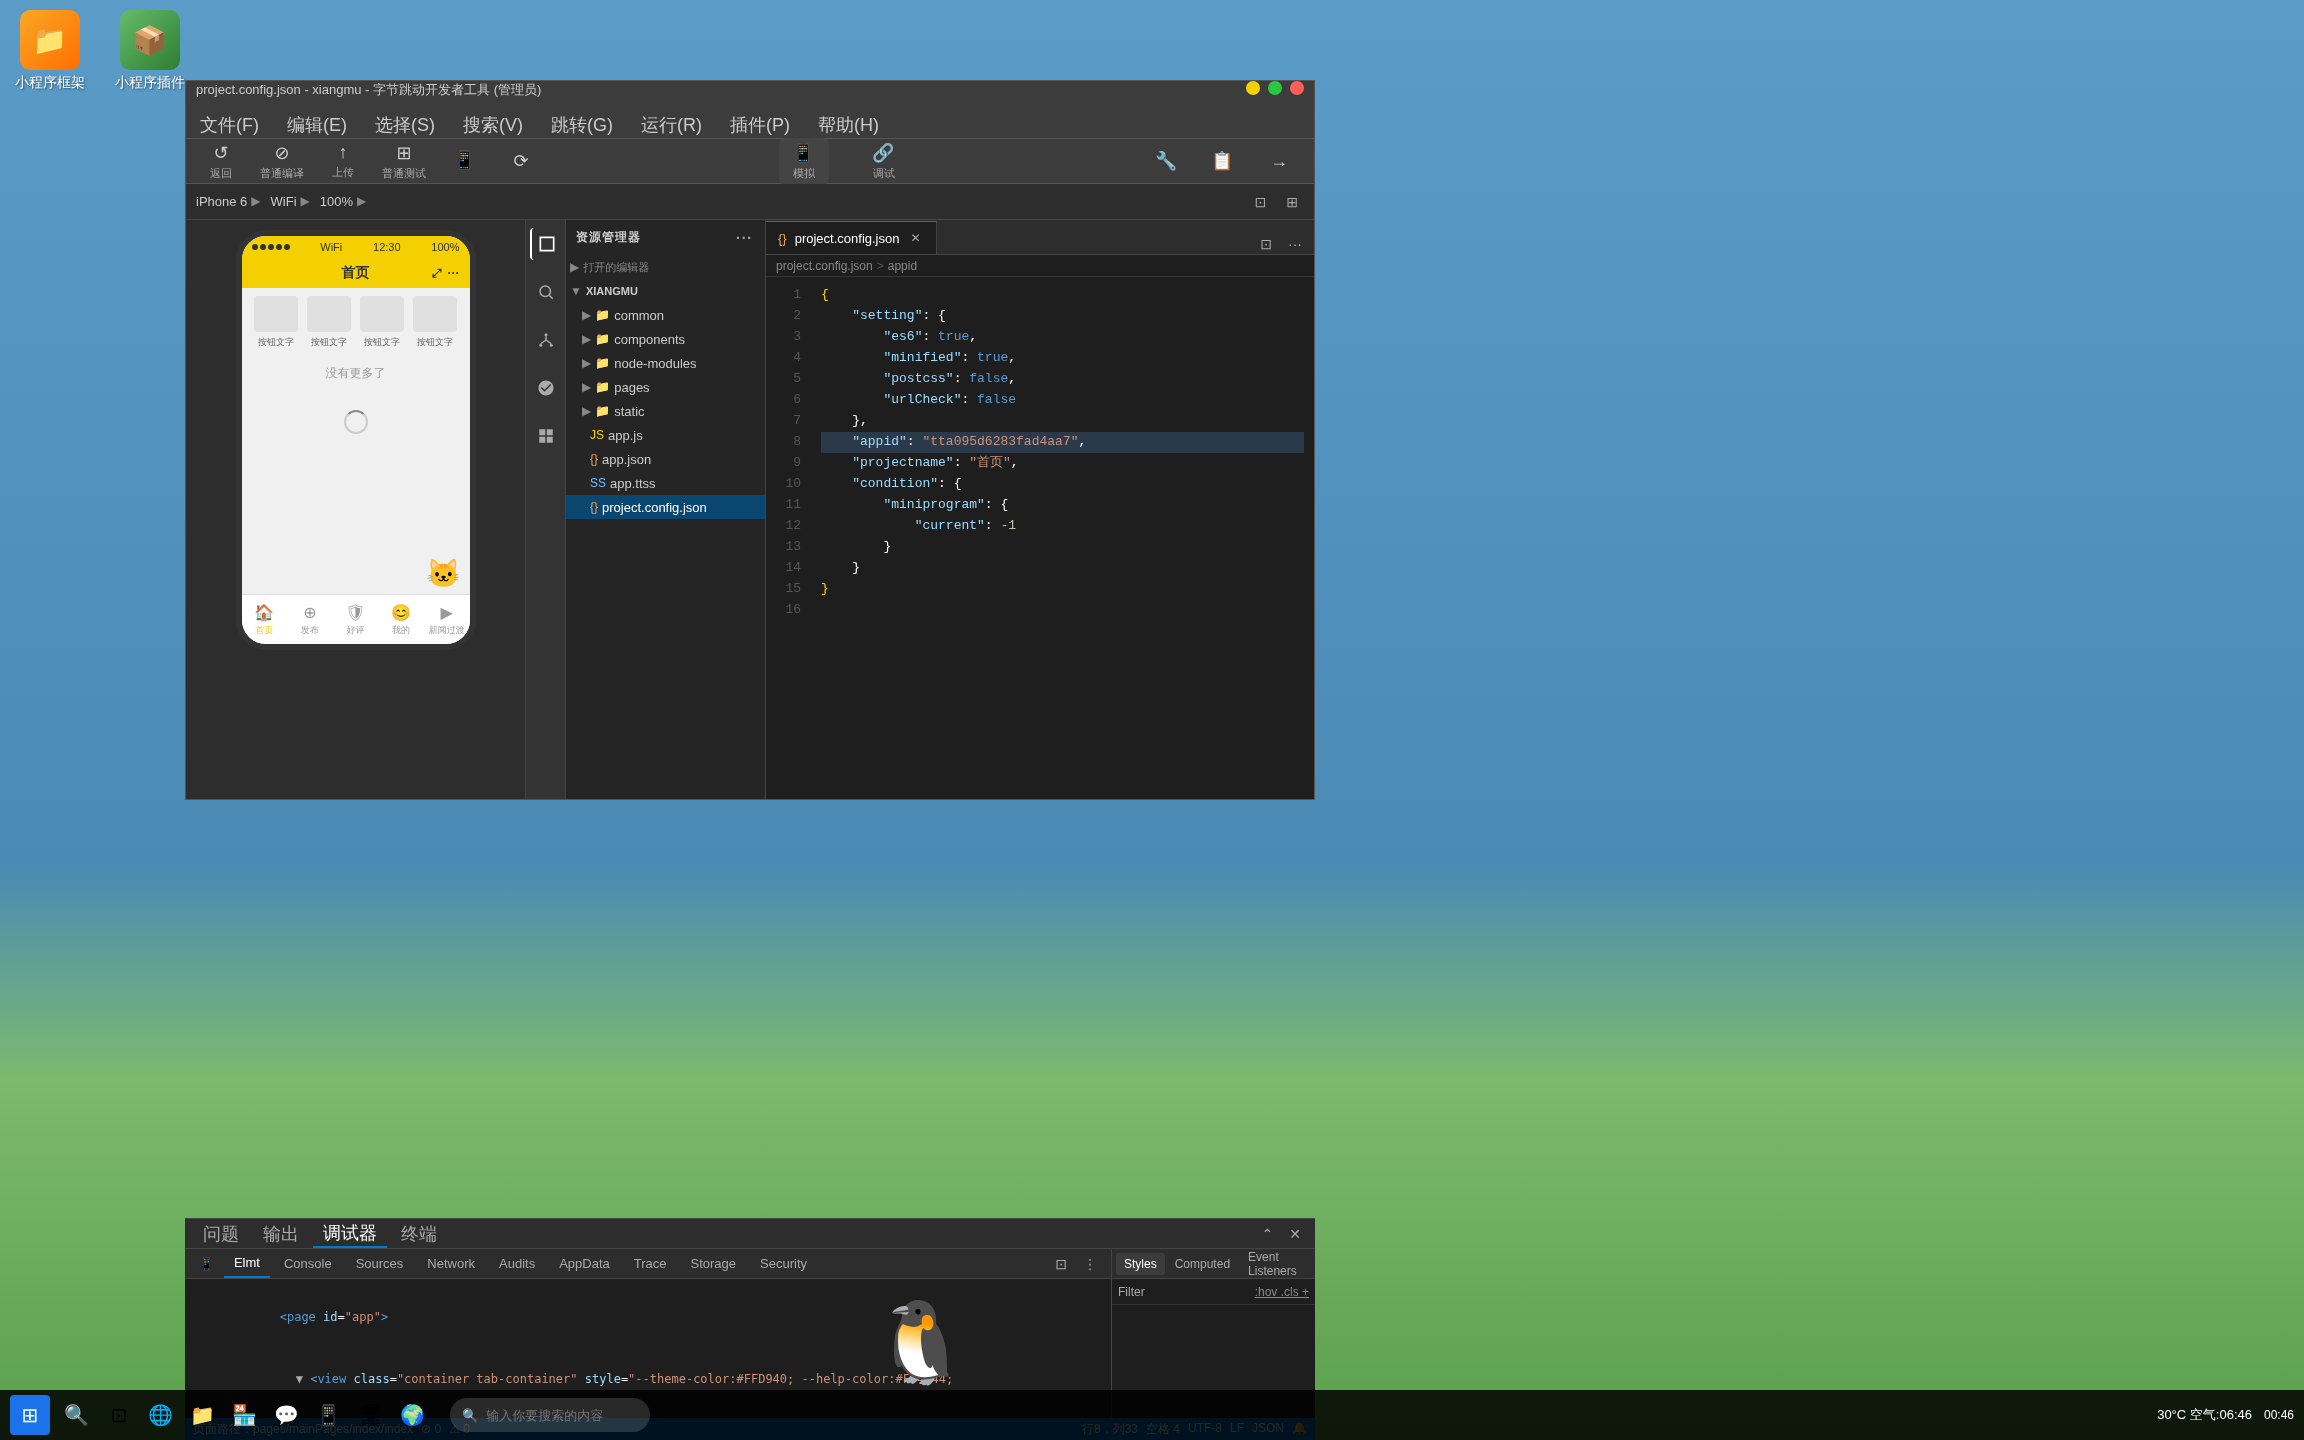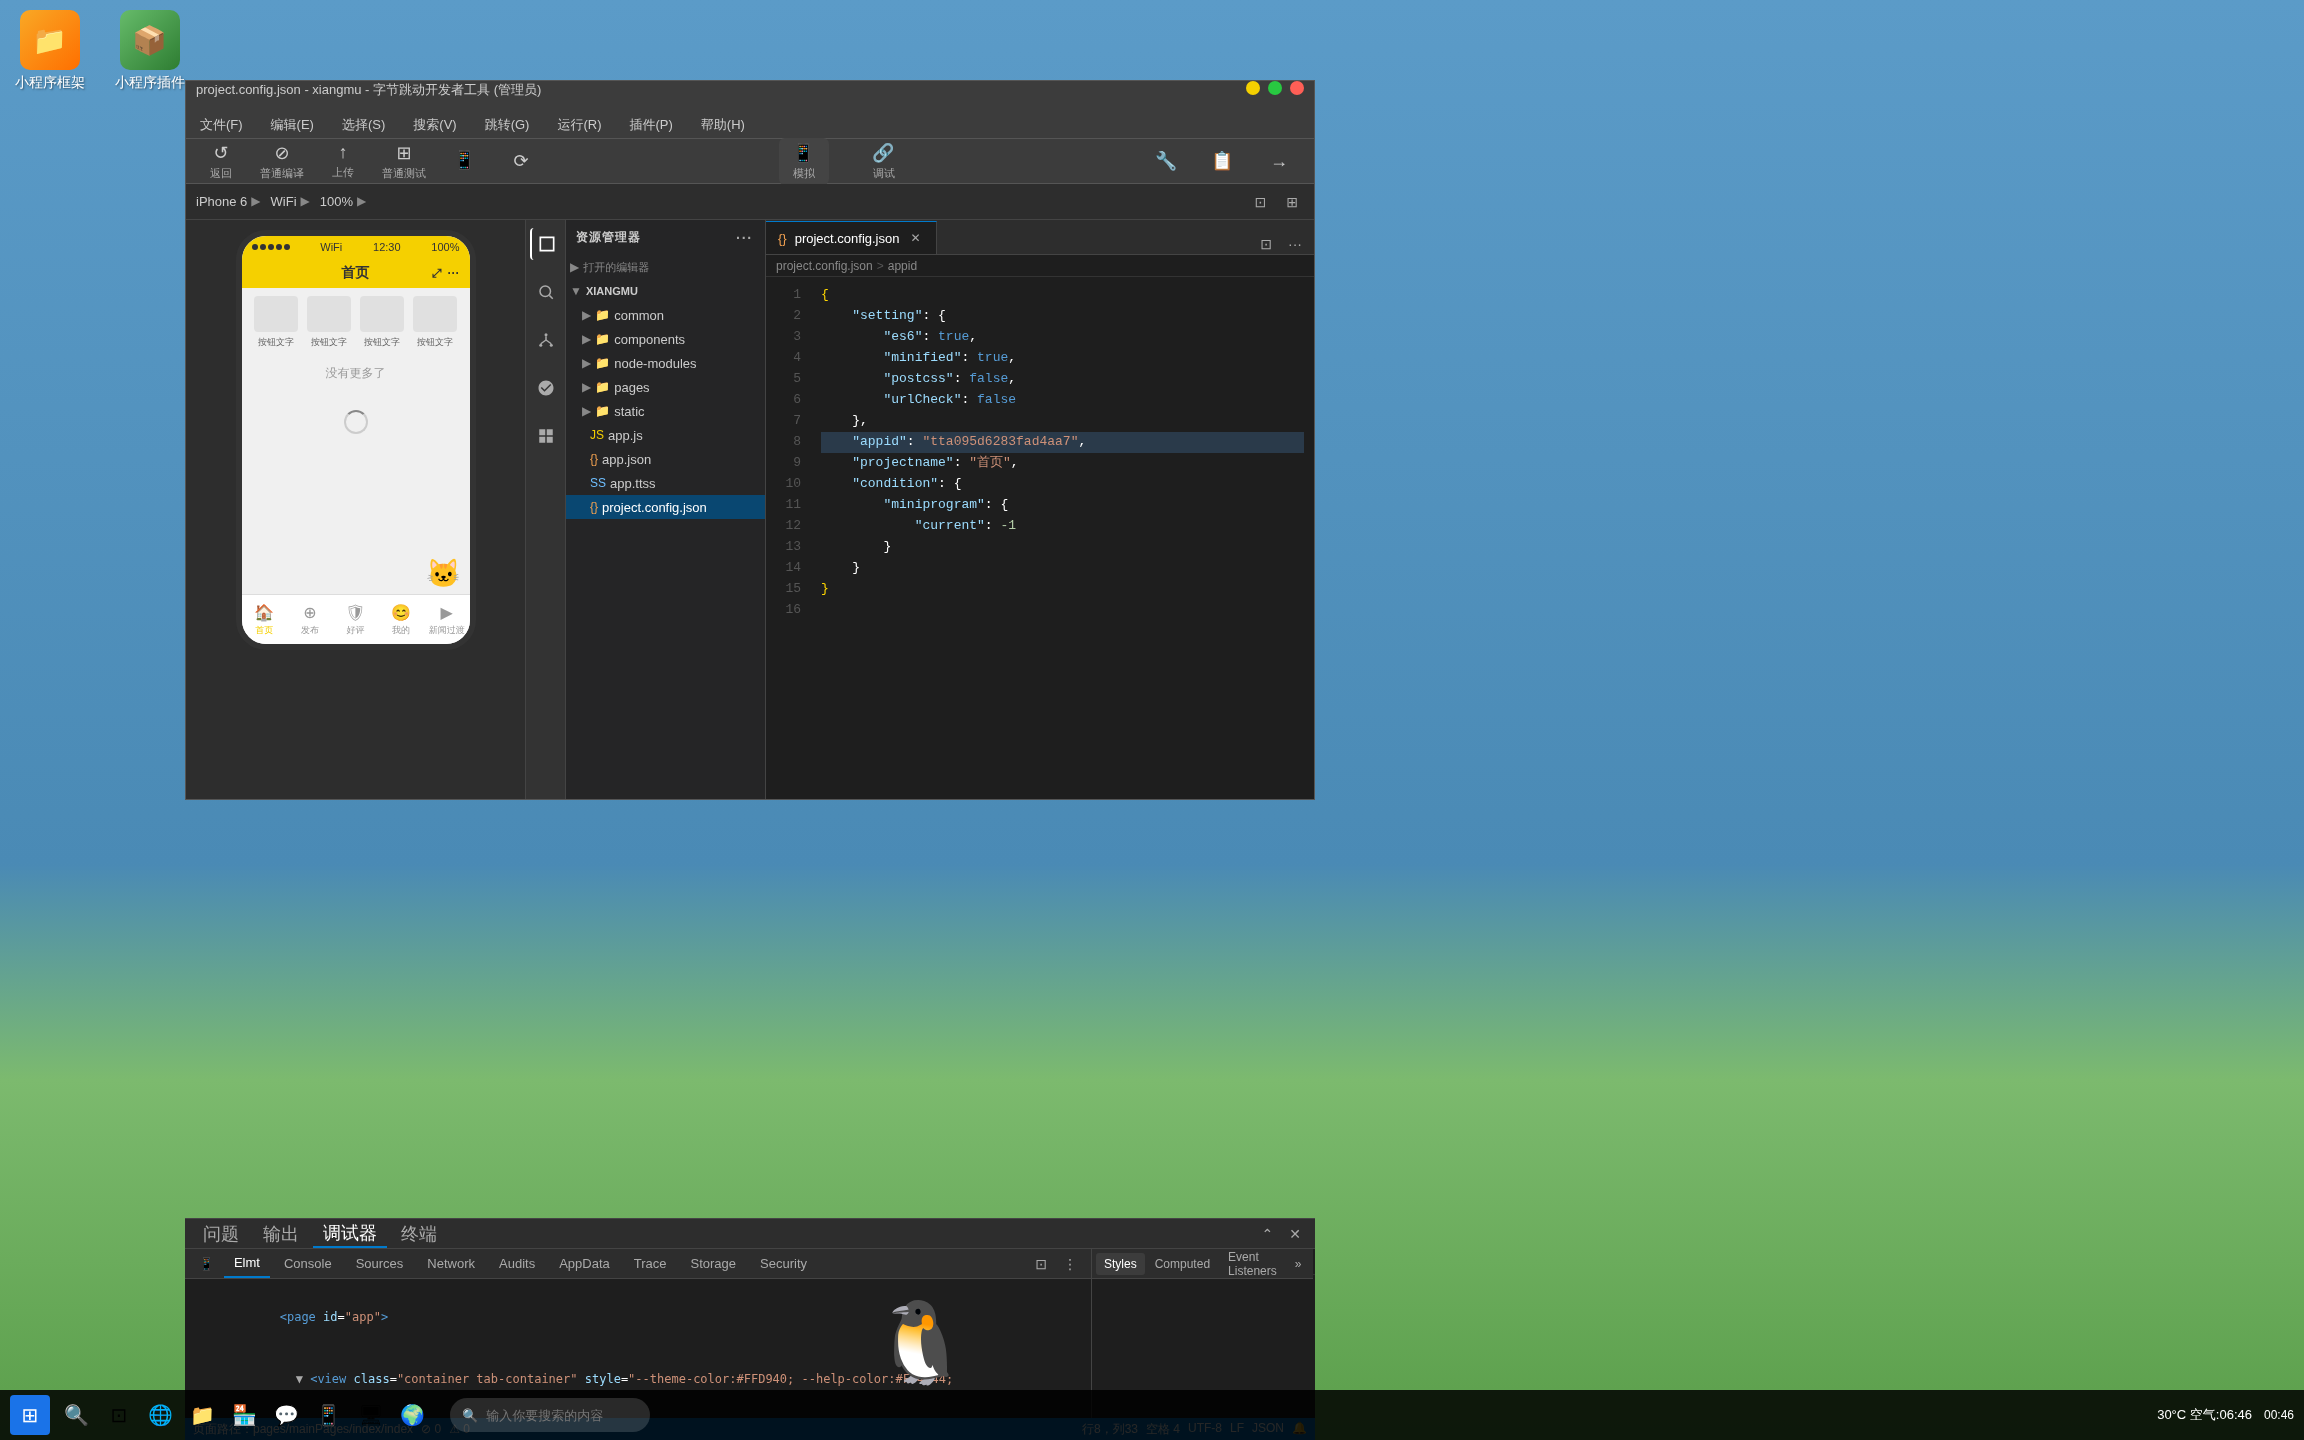--- a/index.html
+++ b/index.html
@@ -87,21 +87,21 @@
     }
 
     
     .menu-bar {
       height: 28px;
       background: #3c3c3c;
       display: flex;
       align-items: center;
       padding: 0 8px;
       gap: 16px;
-      font-size: 13px;
+      font-size: 18px;
       color: #ccc;
       border-bottom: 1px solid #555;
     }
     .menu-item {
       cursor: pointer;
       padding: 2px 6px;
     }
 
     
     .toolbar {
@@ -523,25 +523,25 @@
       white-space: pre;
       padding: 2px 0;
     }
     .devtools-html-line .ht-tag { color: #569cd6; }
     .devtools-html-line .ht-attr { color: #9cdcfe; }
     .devtools-html-line .ht-val { color: #ce9178; }
     .devtools-html-line .ht-eq { color: #fff; }
 
     
     .styles-panel {
-      width: 224px;
+      width: 204px;
       background: #1e1e1e;
       border-left: 1px solid #444;
       display: flex;
-      flex-direction: row;
+      flex-direction: column;
     }
     .styles-tabs {
       height: 30px;
       background: #2d2d2d;
       display: flex;
       align-items: center;
       padding: 0 4px;
       gap: 2px;
       border-bottom: 1px solid #444;
     }

